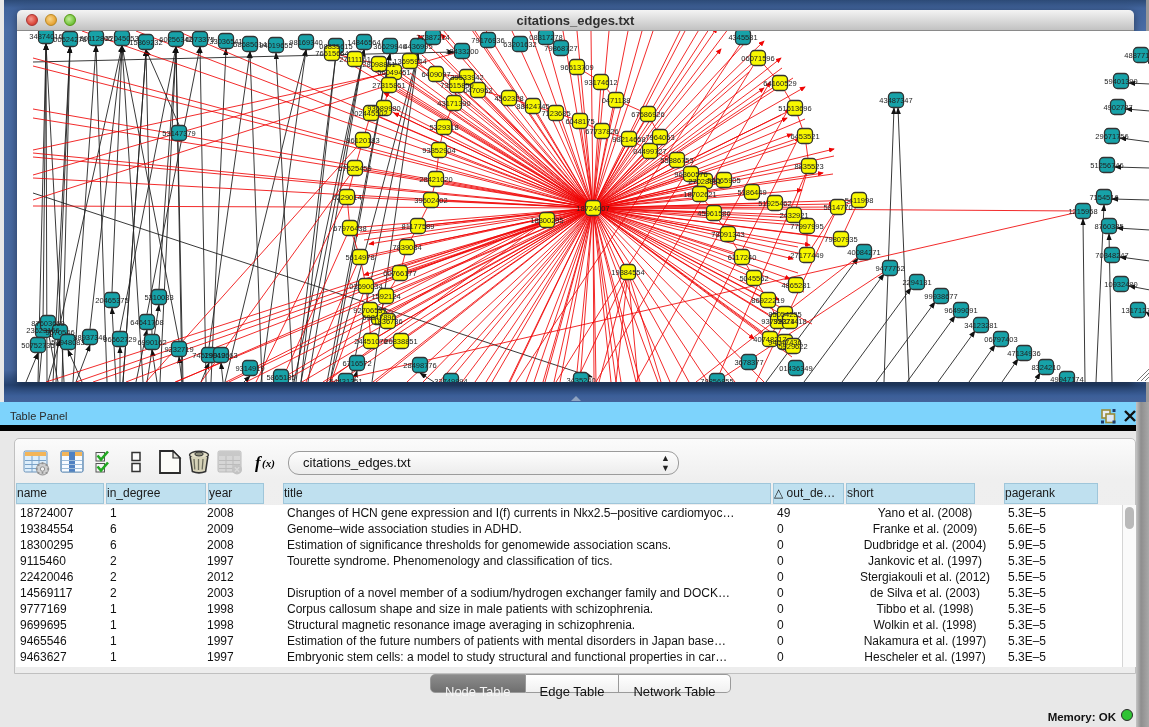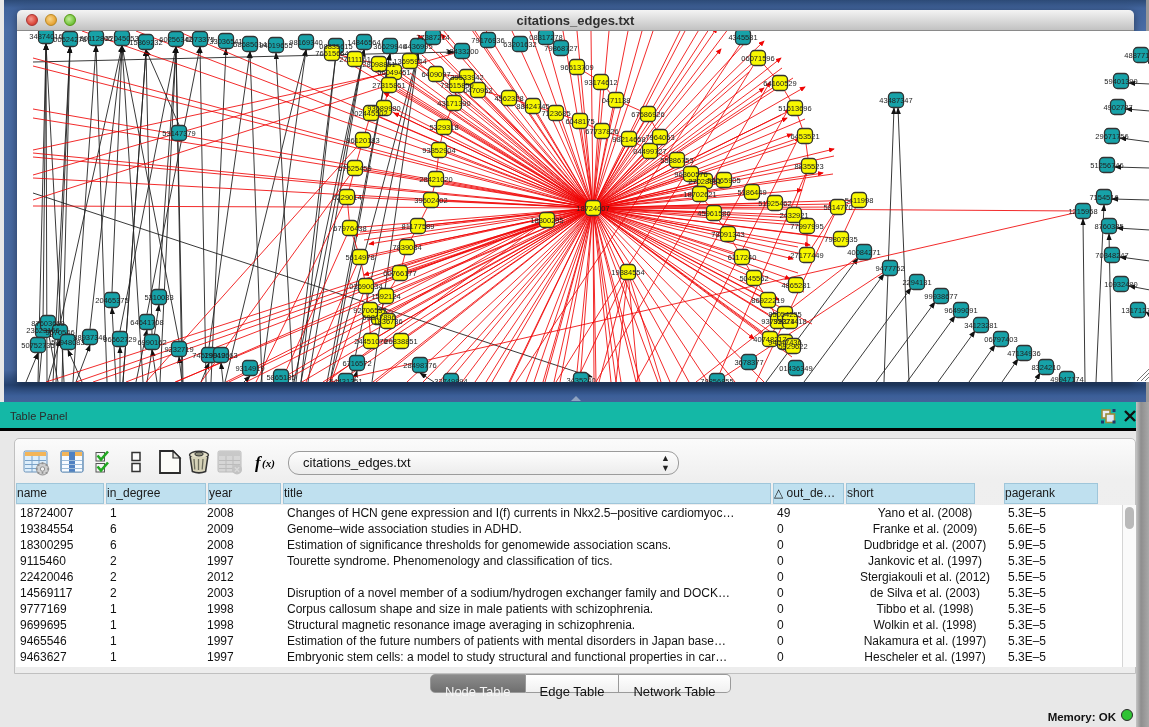--- a/index.html
+++ b/index.html
@@ -3,21 +3,21 @@
 *{margin:0;padding:0;box-sizing:border-box}
 body{width:1149px;height:727px;font-family:"Liberation Sans",sans-serif;overflow:hidden;background:#e8e8e8;position:relative}
 #desk{position:absolute;left:4px;top:0;width:1142px;height:402px;background:linear-gradient(#2c4a76 0px,#40639b 8px,#4a6da6 30px,#47679e 370px,#24416e 385px,#3c5f99 396px,#44639a 402px);}
 #win{position:absolute;left:17px;top:10px;width:1117px;height:372px;border-radius:5px 5px 0 0;box-shadow:0 2px 8px rgba(0,0,0,.45)}
 #tbar{position:absolute;left:0;top:0;width:100%;height:21px;border-radius:5px 5px 0 0;background:linear-gradient(#f4f4f4,#d8d8d8 55%,#c2c2c2);border-bottom:1px solid #8a8a8a;}
 #tbar .tt{position:absolute;left:0;right:0;top:3px;text-align:center;font-size:13px;color:#303030;font-weight:700}
 .tl{position:absolute;top:4px;width:12px;height:12px;border-radius:50%;}
 #canvas{position:absolute;left:0;top:21px;width:1117px;height:351px;background:#fff;overflow:hidden}
 #rstrip{position:absolute;left:1146px;top:0;width:3px;height:402px;background:#999}
 #panel{position:absolute;left:0;top:402px;width:1149px;height:325px;background:#e8e8e8}
-#phead{position:absolute;left:0;top:0;width:100%;height:29px;background:#14b8a6;border-bottom:3px solid #000000}
+#phead{position:absolute;left:0;top:0;width:100%;height:29px;background:#7dd3fc;border-bottom:6px solid #000000}
 #phead .pt{position:absolute;left:10px;top:8px;font-size:11px;color:#2b2b2b}
 #pbody{position:absolute;left:14px;top:36px;width:1122px;height:236px;background:linear-gradient(#fbfbfb,#efefef 40px,#ededed);border:1px solid #c0c0c0;border-radius:5px 5px 0 0}
 #toolbar{position:absolute;left:4px;top:10px;height:28px;width:100%}
 .dd{position:absolute;left:269px;top:2px;width:391px;height:24px;background:linear-gradient(#fdfdfd,#ececec);border:1px solid #9b9b9b;border-radius:11px;font-size:13px;color:#111;line-height:22px;padding-left:14px}
 .dd .ar{position:absolute;right:8px;top:1px;font-size:9px;color:#222;line-height:10px}
 #thdr{position:absolute;left:1px;top:44px;width:1106px;height:21px}
 .hc{position:absolute;top:0;height:21px;background:#bfe0ef;border:1px solid #9fc6da;font-size:12px;color:#1a1a1a;text-align:left;line-height:19px}
 #trows{position:absolute;left:1px;top:66px;width:1106px;height:162px;background:#fff;font-size:12px;color:#111}
 .tr{position:relative;height:16px;line-height:16px;white-space:nowrap}
 .tr div{position:absolute;overflow:hidden}
@@ -805,21 +805,21 @@
         <g transform="translate(236,1)">
             <text x="0" y="18" font-family="Liberation Serif,serif" font-style="italic" font-weight="700" font-size="17">f</text>
             <text x="7" y="17" font-family="Liberation Serif,serif" font-style="italic" font-weight="700" font-size="11">(x)</text>
           </g>
       </svg>
       <div class="dd">citations_edges.txt<span class="ar">▲<br>▼</span></div>
     </div>
     <div id="thdr">
       <div class="hc" style="left:0;width:88px">name</div>
       <div class="hc" style="left:90px;width:100px">in_degree</div>
-      <div class="hc" style="left:192px;width:73px">year</div>
+      <div class="hc" style="left:192px;width:56px">year</div>
       <div class="hc" style="left:267px;width:488px">title</div>
       <div class="hc" style="left:757px;width:71px">△ out_de…</div>
       <div class="hc" style="left:830px;width:129px">short</div>
       <div class="hc" style="left:988px;width:94px">pagerank</div>
     </div>
     <div id="trows">
         <div class="tr">
           <div class="c0">18724007</div>
           <div class="c1">1</div>
           <div class="c2">2008</div>
@@ -836,21 +836,21 @@
           <div class="c4">0</div>
           <div class="c5">Franke et al. (2009)</div>
           <div class="c6">5.6E–5</div>
         </div>
         <div class="tr">
           <div class="c0">18300295</div>
           <div class="c1">6</div>
           <div class="c2">2008</div>
           <div class="c3">Estimation of significance thresholds for genomewide association scans.</div>
           <div class="c4">0</div>
-          <div class="c5">Dudbridge et al. (2007)</div>
+          <div class="c5">Dudbridge et al. (2004)</div>
           <div class="c6">5.9E–5</div>
         </div>
         <div class="tr">
           <div class="c0">9115460</div>
           <div class="c1">2</div>
           <div class="c2">1997</div>
           <div class="c3">Tourette syndrome. Phenomenology and classification of tics.</div>
           <div class="c4">0</div>
           <div class="c5">Jankovic et al. (1997)</div>
           <div class="c6">5.3E–5</div>

